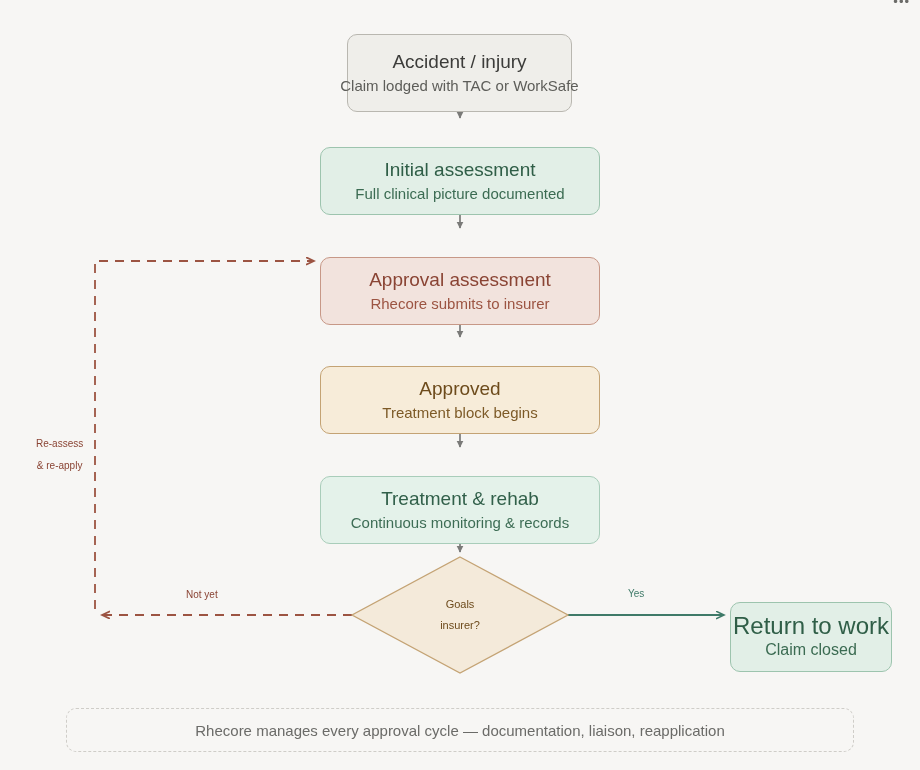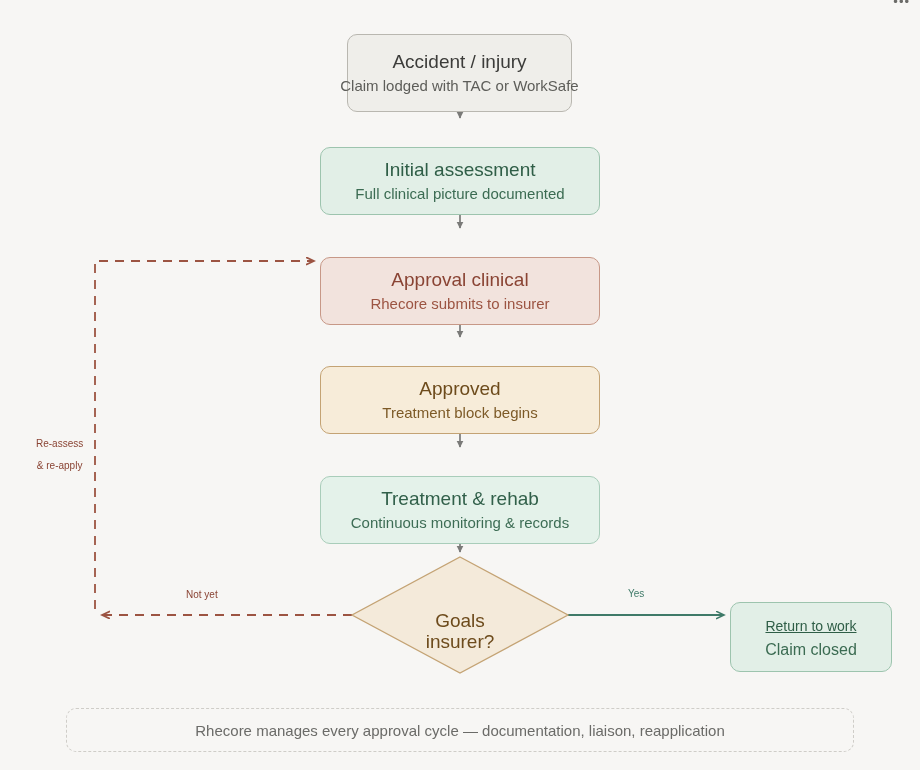--- a/index.html
+++ b/index.html
@@ -94,41 +94,41 @@
     
     position: relative;
   }
 
   #node-initial   { left: 320px; top: 125px; width: 280px; height: 68px; }
   #node-approval  { left: 320px; top: 235px; width: 280px; height: 68px; }
   #node-approved  { left: 320px; top: 344px; width: 280px; height: 68px; }
   #node-treatment { left: 320px; top: 454px; width: 280px; height: 68px; }
   #node-return    { left: 730px; top: 580px; width: 162px; height: 70px; }
 
-  #node-return .title { font-size: 14px; text-decoration: underline; }
+  #node-return .title { font-size: 24px; }
   #node-return .subtitle { font-size: 16px; }
 
   
   #node-decision {
     position: absolute;
     left: 352px;
     top: 557px;
     width: 216px;
     height: 116px;
   }
   #node-decision .diamond-label {
     position: absolute;
-    left: 0; top: 16px;
+    left: 0; top: 0;
     width: 100%; height: 100%;
     display: flex;
     flex-direction: column;
     align-items: center;
     justify-content: center;
     text-align: center;
-    font-size: 19px;
+    font-size: 11px;
     line-height: 21px;
     color: #6d4b1c;
     pointer-events: none;
   }
 
   
   .edge-label {
     position: absolute;
     font-size: 10px;
     line-height: 20px;
@@ -215,21 +215,21 @@
   <div class="title">Accident / injury</div>
   <div class="subtitle">Claim lodged with TAC or WorkSafe</div>
 </div>
 
 <div class="node green" id="node-initial">
   <div class="title">Initial assessment</div>
   <div class="subtitle">Full clinical picture documented</div>
 </div>
 
 <div class="node rose" id="node-approval">
-  <div class="title">Approval clinical</div>
+  <div class="title">Approval assessment</div>
   <div class="subtitle">Rhecore submits to insurer</div>
 </div>
 
 <div class="node cream" id="node-approved">
   <div class="title">Approved</div>
   <div class="subtitle">Treatment block begins</div>
 </div>
 
 <div class="node mint" id="node-treatment">
   <div class="title">Treatment &amp; rehab</div>

